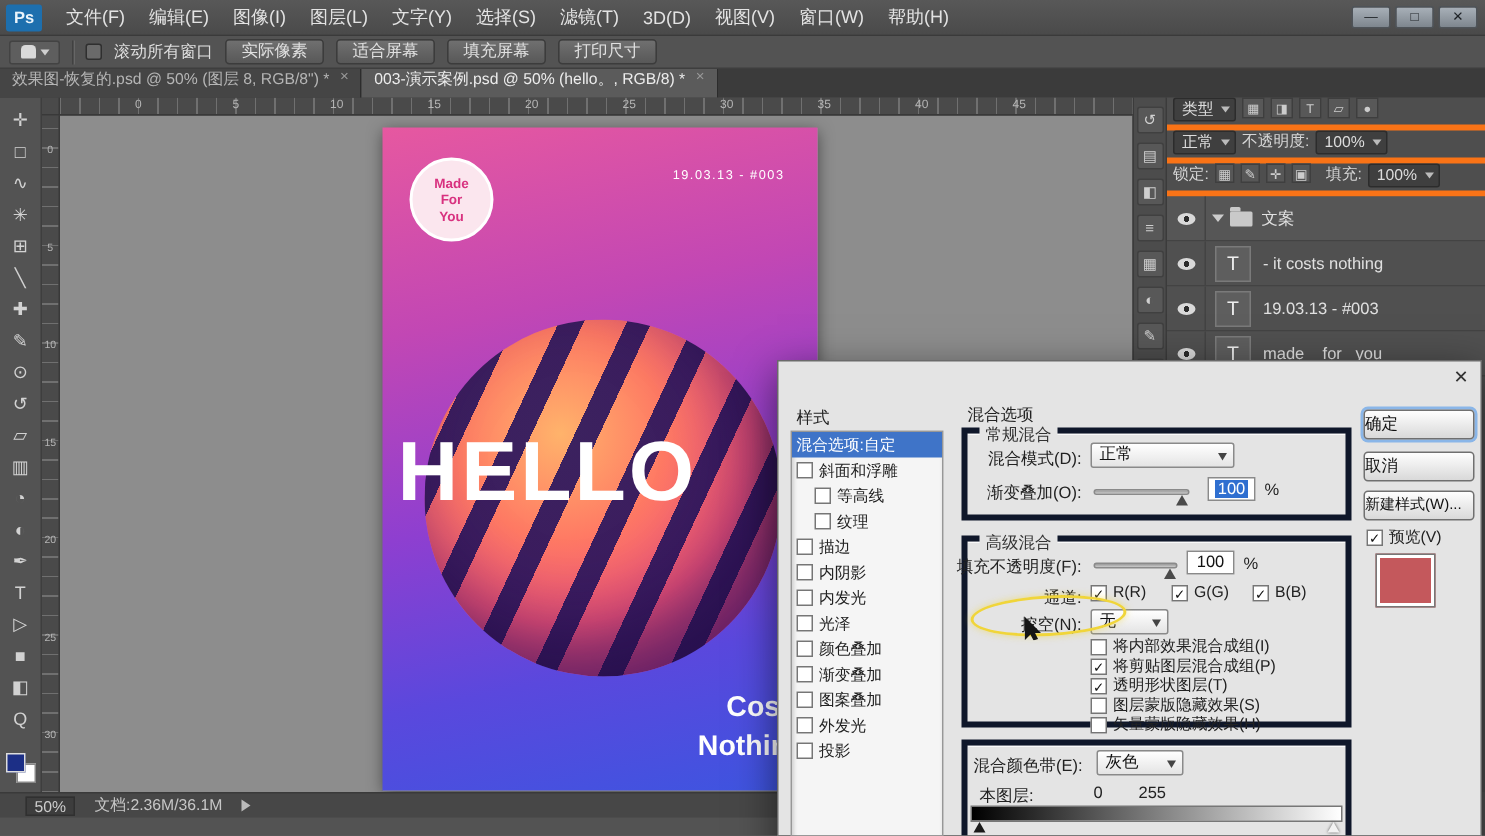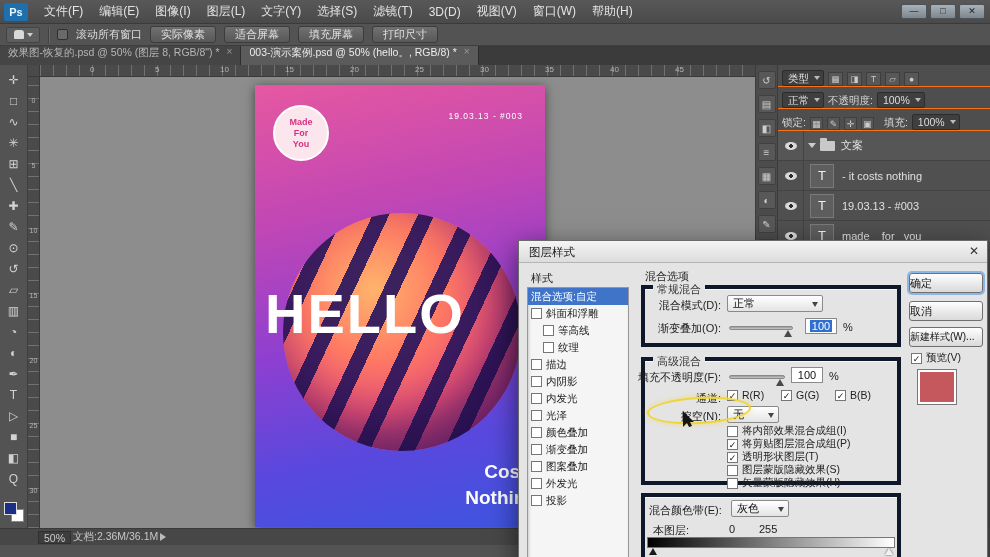--- a/index.html
+++ b/index.html
@@ -55,21 +55,21 @@
 #sphere{position:absolute;left:28px;top:128px;width:238px;height:238px;border-radius:50%;background:repeating-linear-gradient(115deg,rgba(43,22,94,.92) 0 15px,rgba(43,22,94,0) 15px 41px),radial-gradient(circle at 38% 32%,#ffb36b,#ff7a64 32%,#f0527d 58%,#b83b8c 78%,#6e2d84 100%);box-shadow:inset -20px -28px 50px rgba(25,8,60,.5)}
 #badge{position:absolute;left:18px;top:20px;width:56px;height:56px;border-radius:50%;background:#fbe6ee;border:2px solid #fff;display:flex;flex-direction:column;align-items:center;justify-content:center;font-size:9px;font-weight:bold;line-height:11px;color:#d8317f}
 #datecode{position:absolute;right:22px;top:26px;font-size:8.5px;letter-spacing:1px;color:#fff}
 #headline{position:absolute;left:10px;top:196px;width:278px;font-size:56px;font-weight:bold;letter-spacing:2px;color:#fff;z-index:3}
 #caption{position:absolute;right:8px;top:348px;text-align:right;font-size:19px;font-weight:bold;line-height:26px;color:#fff;z-index:3}
 
 
 #dockstrip{left:755px;top:65px;width:22px;height:463px;background:#4c4c4c;border-left:1px solid #3b3b3b;z-index:4;display:flex;flex-direction:column;align-items:center;gap:6px;padding-top:6px}
 .dock-ic{width:18px;height:18px;background:#585858;border:1px solid #404040;border-radius:2px;display:flex;align-items:center;justify-content:center;font-size:10px;color:#cfcfcf}
 #layerspanel{left:777px;top:65px;width:213px;height:463px;background:#4e4e4e;border-left:1px solid #3b3b3b;z-index:4;color:#d6d6d6;font-size:11px}
-.lp-row{display:flex;align-items:flex-end;height:22px;padding:0 4px;gap:4px;border-bottom:1px solid #f97316}
+.lp-row{display:flex;align-items:flex-start;height:22px;padding:0 4px;gap:4px;border-bottom:4px solid #f97316}
 .lp-ddl{height:16px;background:#3f3f3f;border:1px solid #2c2c2c;border-radius:2px;padding:0 14px 0 5px;font-size:10.5px;color:#ddd;position:relative;line-height:14px}
 .lp-ddl::after{content:"";position:absolute;right:3px;top:5px;border-left:3px solid transparent;border-right:3px solid transparent;border-top:4px solid #bbb}
 .fic{width:15px;height:14px;background:#585858;border:1px solid #3e3e3e;display:flex;align-items:center;justify-content:center;font-size:8.5px;color:#ccc}
 .lkic{width:13px;height:13px;display:flex;align-items:center;justify-content:center;font-size:9px;color:#ccc;background:#575757;border:1px solid #3f3f3f}
 .lyr{display:flex;align-items:center;height:30px;background:#505050;border-bottom:1px solid #434343}
 .eyecell{width:26px;height:100%;border-right:1px solid #434343;display:flex;align-items:center;justify-content:center}
 .eye{width:12px;height:8px;border-radius:50%;background:radial-gradient(circle at 50% 50%,#2c2c2c 0 2px,#d9d9d9 2px)}
 .expander{width:0;height:0;border-left:4px solid transparent;border-right:4px solid transparent;border-top:5px solid #ccc;margin:0 4px}
 .folder{width:15px;height:10px;background:#c9c9c9;border-radius:1px;position:relative;margin-right:6px}
 .folder::before{content:"";position:absolute;left:0;top:-3px;width:7px;height:3px;background:#c9c9c9;border-radius:1px 1px 0 0}
@@ -78,21 +78,21 @@
 
 
 #watermark{left:760px;top:20px;display:flex;align-items:center;gap:10px;z-index:50;opacity:.68}
 #wmlogo{width:38px;height:38px;border:3px solid #fff;border-radius:10px;position:relative}
 .wm-eye{position:absolute;top:10px;width:5px;height:5px;border-radius:50%;background:#fff}
 .wm-eye.l{left:7px}.wm-eye.r{right:7px}
 .wm-nose{position:absolute;left:12px;bottom:7px;width:8px;height:5px;border-bottom:3px solid #fff;border-radius:0 0 6px 6px}
 #wmtext{font-size:34px;font-weight:bold;color:#fff;letter-spacing:3px}
 
 
-#statusbar{left:0;top:528px;width:755px;height:17px;background:#474747;border-top:1px solid #3a3a3a;display:flex;align-items:center;gap:2px;padding-left:38px;z-index:5}
+#statusbar{left:0;top:528px;width:755px;height:17px;background:#474747;border-top:1px solid #3a3a3a;display:flex;align-items:center;gap:13px;padding-left:17px;z-index:5}
 #zoomfield{background:#3d3d3d;border:1px solid #303030;font-size:10.5px;color:#ccc;padding:0 5px;height:13px;line-height:12px}
 #docinfo{font-size:10.5px;color:#c7c7c7}
 .play{width:0;height:0;border-top:4px solid transparent;border-bottom:4px solid transparent;border-left:6px solid #bbb}
 #bottombar{left:0;top:545px;width:990px;height:12px;background:#323232;z-index:5}
 #mbtab{position:absolute;left:6px;top:0;height:12px;padding:0 10px;background:#454545;border-radius:3px 3px 0 0;font-size:9px;color:#bdbdbd;line-height:12px}
 
 
 #dialog{left:518px;top:240px;width:470px;height:340px;background:#e4e4e4;border:1px solid #6a6a6a;box-shadow:0 8px 26px rgba(0,0,0,.55);z-index:100;color:#222;font-size:11px}
 #dtitle{position:absolute;left:0;top:0;width:100%;height:22px;background:linear-gradient(#f4f4f4,#dcdcdc);border-bottom:1px solid #b5b5b5;line-height:22px;padding-left:10px;font-size:11.5px;color:#1a1a1a}
 #dclose{position:absolute;right:8px;top:3px;font-size:12px;color:#333;cursor:default}
@@ -312,21 +312,20 @@
   </div>
 
 
   <div id="statusbar" class="a">
     <span id="zoomfield">50%</span>
     <span id="docinfo">文档:2.36M/36.1M</span>
     <span class="play"></span>
   </div>
 
   <div id="dialog" class="a">
-    <div id="dtitle">图层样式</div>
     <span id="dclose">✕</span>
 
     <span class="dlab" style="left:12px;top:30px">样式</span>
     <ul id="styleslist">
       <li class="sli sel">
           <span>混合选项:自定</span>
         </li>
       <li class="sli">
           <span class="cbx"></span>
           <span>斜面和浮雕</span>

